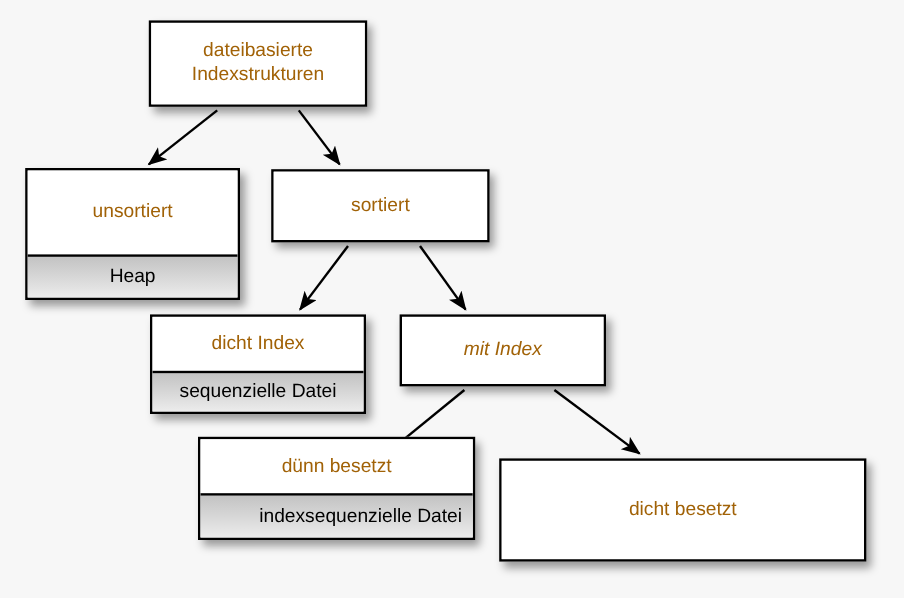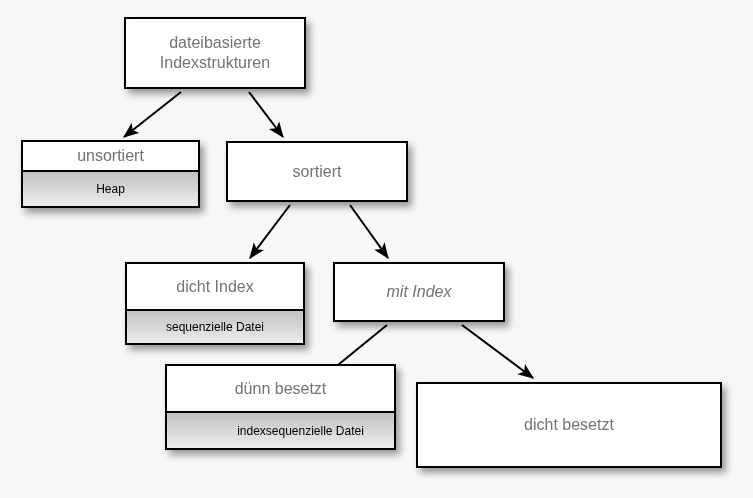--- a/index.html
+++ b/index.html
@@ -36,37 +36,37 @@
     flex-direction: column;
     overflow: hidden;
   }
   .node-title {
     flex: 1 1 auto;
     display: flex;
     align-items: center;
     justify-content: center;
     text-align: center;
     background: #ffffff;
-    color: #737373;
+    color: #a16207;
     font-size: 16px;
     line-height: 20px;
     padding: 2px 17px;
     box-sizing: border-box;
     white-space: pre-line;
   }
   .node-sub {
     flex: 0 0 auto;
     display: flex;
     align-items: center;
     justify-content: center;
     text-align: center;
     border-top: 2px solid #000000;
     background: linear-gradient(to bottom, #c3c3c3 0%, #d5d5d5 45%, #ececec 100%);
     color: #000000;
-    font-size: 12px;
+    font-size: 16px;
     line-height: 20px;
     padding: 2px 6px;
     box-sizing: border-box;
   }
 </style>
 </head>
 <body style="background: rgb(247, 247, 247);">
 
 <div id="canvas">
 
@@ -84,21 +84,21 @@
         <line x1="387" y1="325" x2="322" y2="378" stroke="#000000" stroke-width="2" marker-end="url(#arrowhead)"></line>
         <line x1="462" y1="325" x2="533" y2="378" stroke="#000000" stroke-width="2" marker-end="url(#arrowhead)"></line>
       </g>
   </svg>
 
   <div class="node" style="left: 124px; top: 17px; width: 182px; height: 72px;">
     <div class="node-title">dateibasierte
 Indexstrukturen</div>
   </div>
 
-  <div class="node" style="left: 21px; top: 140px; width: 179px; height: 68px;">
+  <div class="node" style="left: 21px; top: 140px; width: 179px; height: 110px;">
     <div class="node-title">unsortiert</div>
     <div class="node-sub" style="height: 36px;">Heap</div>
   </div>
 
   <div class="node" style="left: 226px; top: 141px; width: 182px; height: 61px;">
     <div class="node-title">sortiert</div>
   </div>
 
   <div class="node" style="left: 125px; top: 262px; width: 180px; height: 83px;">
     <div class="node-title">dicht Index</div>

